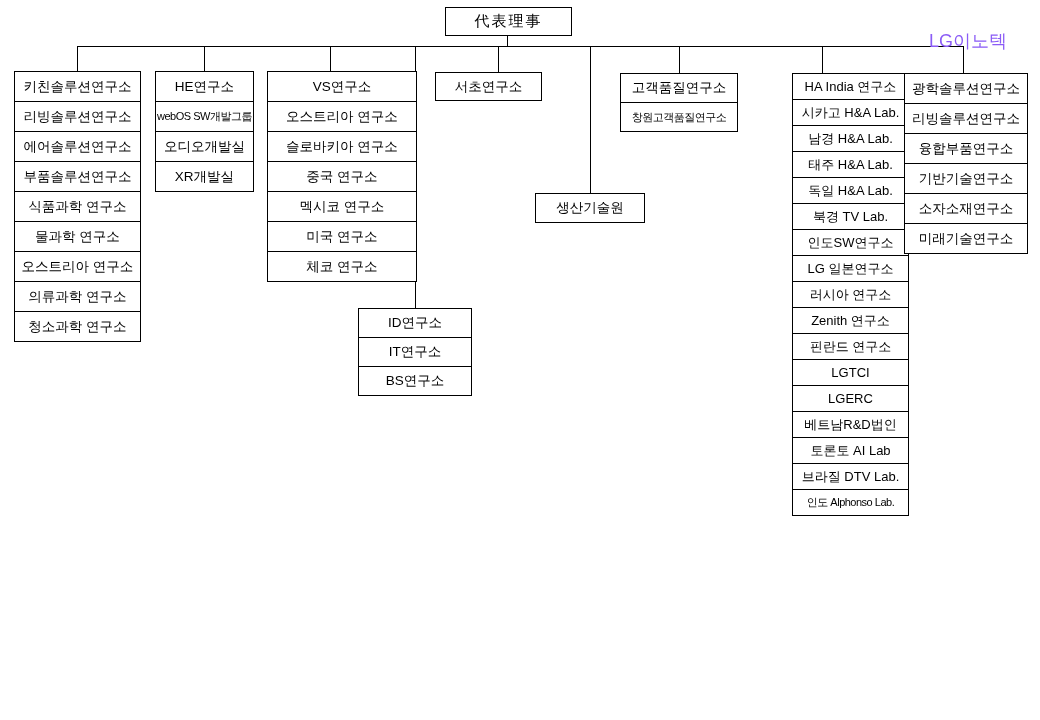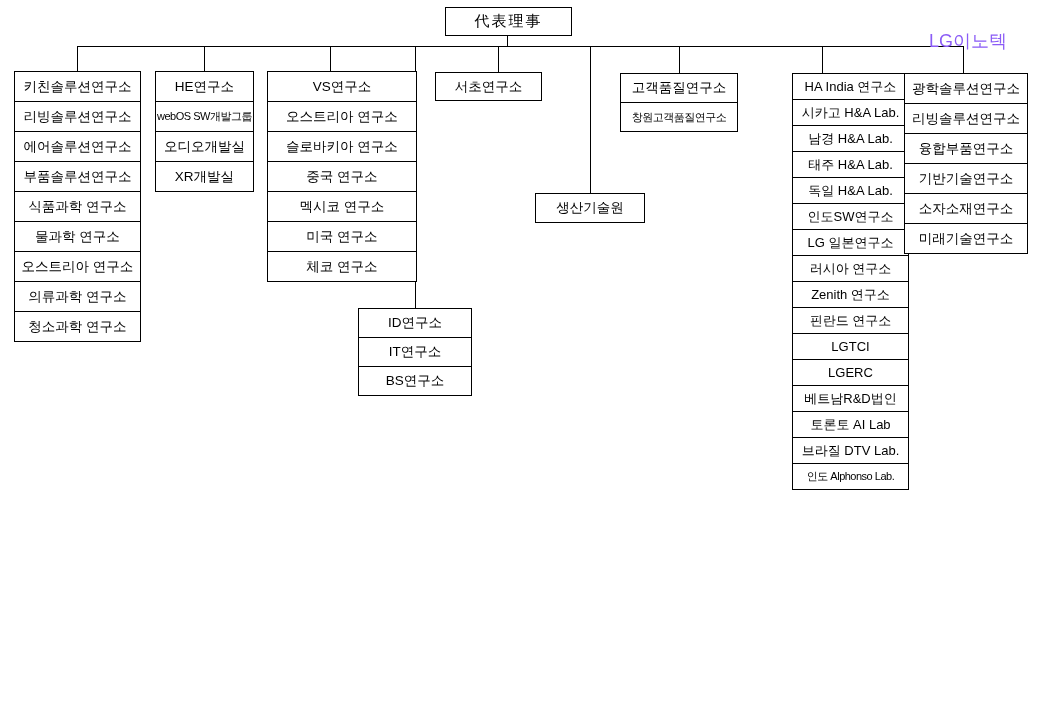--- a/index.html
+++ b/index.html
@@ -122,20 +122,21 @@
     <div class="cell">고객품질연구소</div>
     <div class="cell small">창원고객품질연구소</div>
   </div>
 
   <div class="stack rows27" style="left:764px; top:73px; width:117px;padding-left:28px;">
     <div class="cell">HA India 연구소</div>
     <div class="cell">시카고 H&amp;A Lab.</div>
     <div class="cell">남경 H&amp;A Lab.</div>
     <div class="cell">태주 H&amp;A Lab.</div>
     <div class="cell">독일 H&amp;A Lab.</div>
+    <div class="cell">북경 TV Lab.</div>
     <div class="cell">인도SW연구소</div>
     <div class="cell">LG 일본연구소</div>
     <div class="cell">러시아 연구소</div>
     <div class="cell">Zenith 연구소</div>
     <div class="cell">핀란드 연구소</div>
     <div class="cell">LGTCI</div>
     <div class="cell">LGERC</div>
     <div class="cell">베트남R&amp;D법인</div>
     <div class="cell">토론토 AI Lab</div>
     <div class="cell">브라질 DTV Lab.</div>

